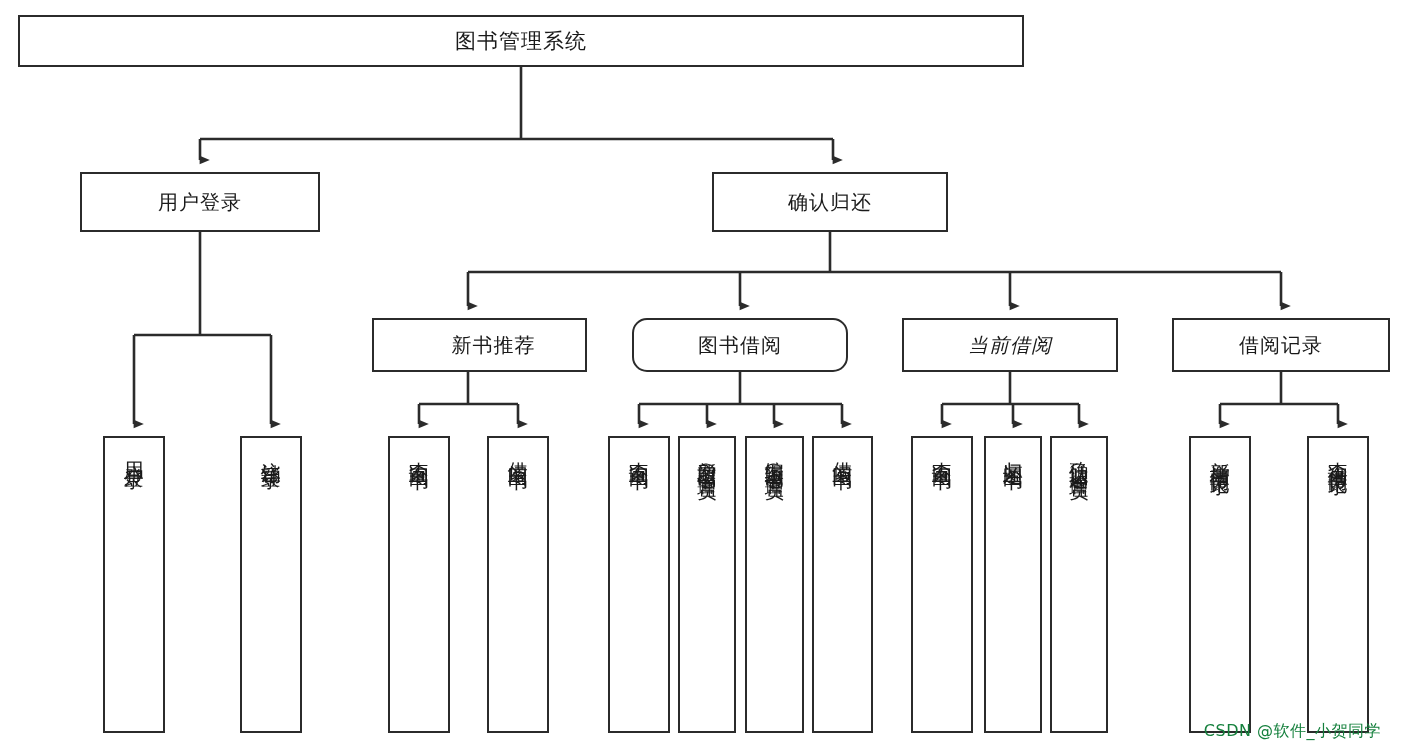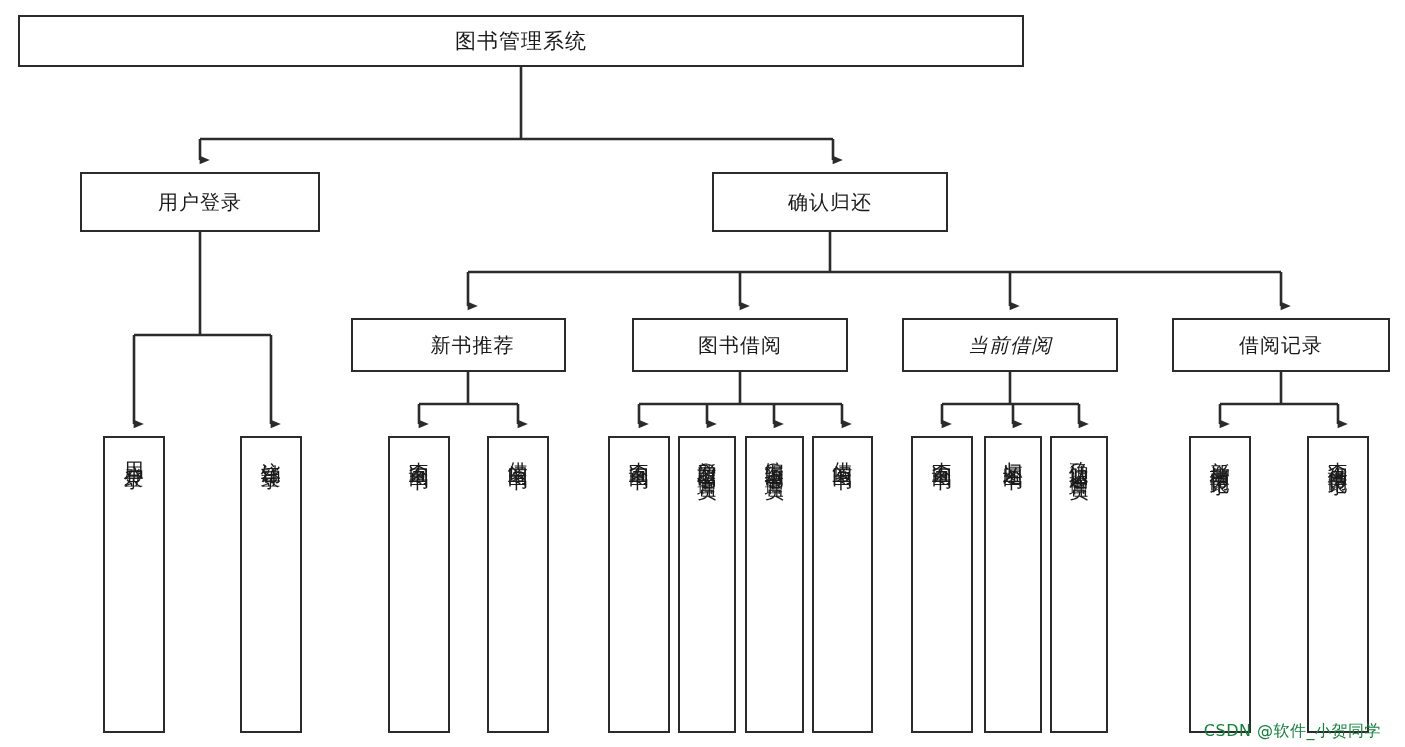--- a/index.html
+++ b/index.html
@@ -128,24 +128,24 @@
     <span class="hlabel">图书管理系统</span>
   </div>
 
   <div class="node level2" style="left:80px; top:172px; width:240px; height:60px;">
     <span class="hlabel">用户登录</span>
   </div>
   <div class="node level2" style="left:712px; top:172px; width:236px; height:60px;">
     <span class="hlabel">确认归还</span>
   </div>
 
-  <div class="node level2" style="left:351px; top:318px; width:215px; height:54px;padding-left:28px;">
+  <div class="node level2" style="left:372px; top:318px; width:215px; height:54px;padding-left:28px;">
     <span class="hlabel">新书推荐</span>
   </div>
-  <div class="node level2" style="left:632px; top:318px; width:216px; height:54px;">
+  <div class="node level2" style="left:632px; top:318px; width:216px; height:54px;border-radius:15px;">
     <span class="hlabel">图书借阅</span>
   </div>
   <div class="node level2" style="left:902px; top:318px; width:216px; height:54px;font-style:italic;">
     <span class="hlabel">当前借阅</span>
   </div>
   <div class="node level2" style="left:1172px; top:318px; width:218px; height:54px;">
     <span class="hlabel">借阅记录</span>
   </div>
 
   <div class="node leaf" style="left:103px; top:436px; width:62px; height:297px;">

